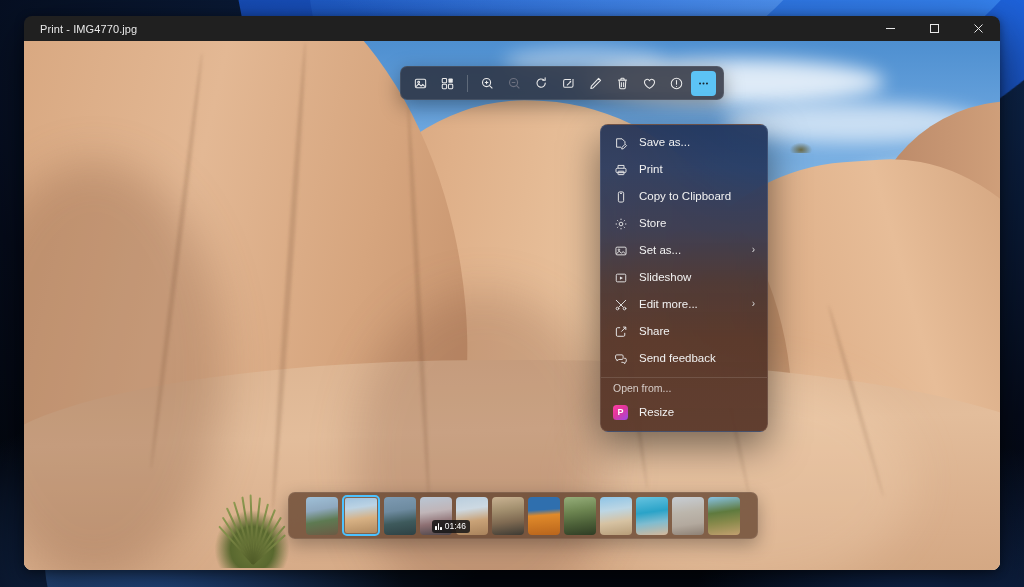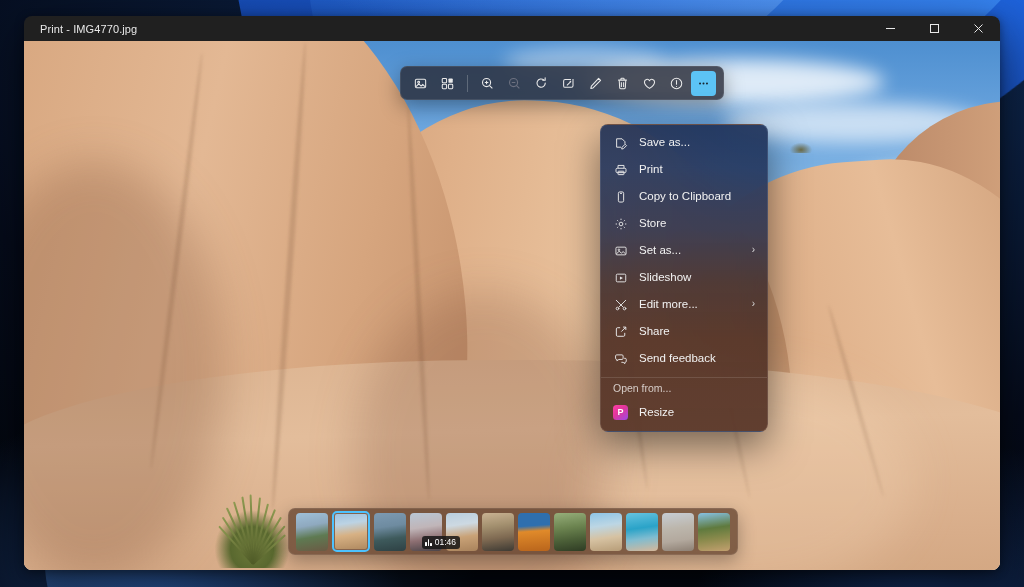--- a/index.html
+++ b/index.html
@@ -208,22 +208,22 @@
   }
   .appicon.store .q{ position:absolute; width:5px; height:5px; }
   .appicon.store .q1{ left:2px; top:2px; background:#f25022; }
   .appicon.store .q2{ right:2px; top:2px; background:#7fba00; }
   .appicon.store .q3{ left:2px; bottom:2px; background:#00a4ef; }
   .appicon.store .q4{ right:2px; bottom:2px; background:#ffb900; }
   .appicon.store .bar{ position:absolute; left:0; right:0; top:0; height:3px; background:#3a7ec6; }
 
   
   #filmstrip{
-    position:absolute; left:264px; top:492px; height:47px;
-    display:flex; align-items:center; gap:4px; padding:0 7px;
+    position:absolute; left:264px; top:476px; height:47px;
+    display:flex; align-items:center; gap:4px; padding:0 17px;
     background:rgba(92,60,40,.72);
     border:1px solid rgba(255,255,255,.08);
     border-radius:7px;
     backdrop-filter:blur(22px);
     box-shadow:0 6px 18px rgba(0,0,0,.3);
     z-index:20;
   }
   .thumb{
     position:relative; width:32px; height:38px; border-radius:4px;
     overflow:hidden; flex:0 0 auto;

